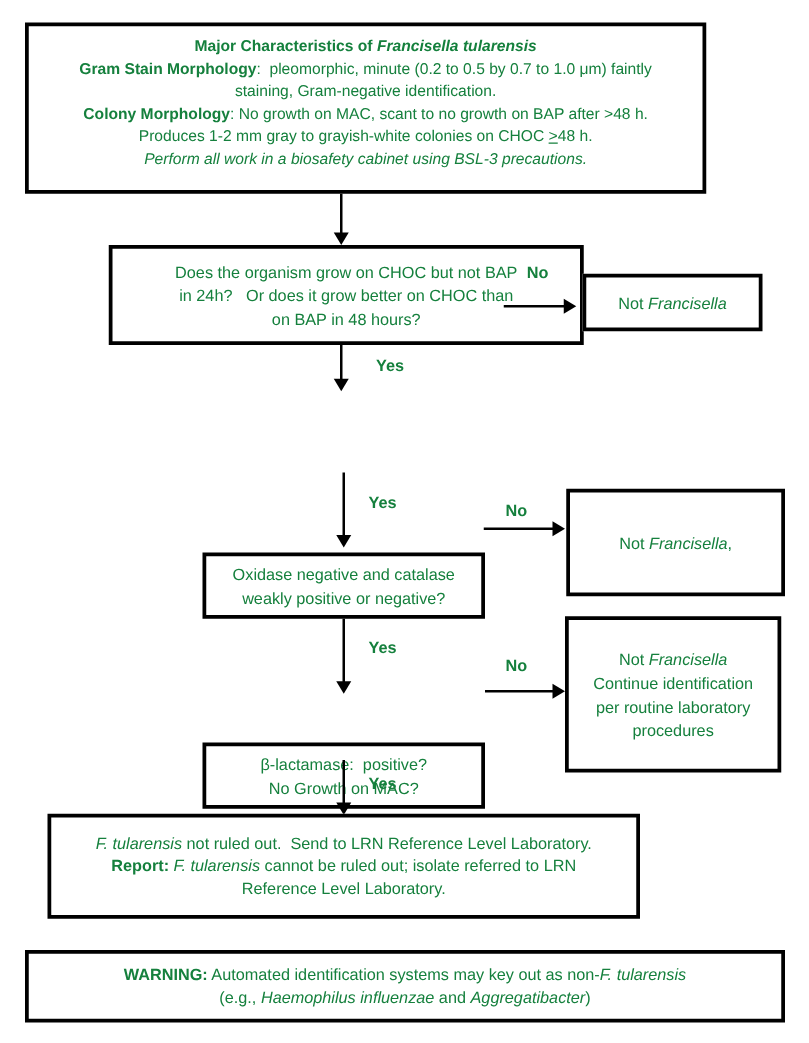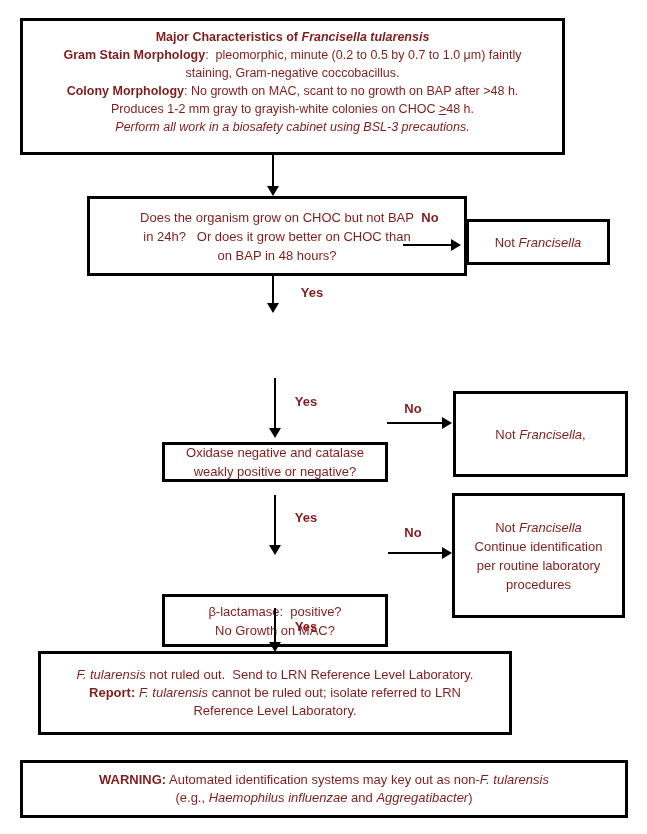--- a/index.html
+++ b/index.html
@@ -1,18 +1,18 @@
 <!DOCTYPE html>
 <html><head>
 <meta charset="utf-8">
 <style>
   html,body{margin:0;padding:0;background:#ffffff;}
   .canvas{
     position:relative;width:647px;height:834px;background:#ffffff;
-    font-family:"Liberation Sans", sans-serif;color:#7f1d1d;overflow:hidden;text-decoration:underline;
+    font-family:"Liberation Sans", sans-serif;color:#15803d;overflow:hidden;text-decoration:underline;
   }
   .fbox{
     position:absolute;border:3px solid #000;background:#fff;box-sizing:border-box;
     display:flex;flex-direction:column;justify-content:center;align-items:center;
     text-align:center;font-size:13px;line-height:19px;
   }
   .fbox.topalign{justify-content:flex-start;padding-top:7px;}
   .tline{white-space:pre-wrap;}
   .b{font-weight:bold;}
   .i{font-style:italic;}
@@ -29,21 +29,21 @@
     text-align:center;width:34px;}
 </style>
 </head>
 <body>
 
 <div class="canvas">
 
   <div class="fbox topalign" style="left:20px;top:18px;width:545px;height:137px;font-size:12.5px;line-height:18px;">
       <div class="tline"><span class="b">Major Characteristics of </span><span class="b i">Francisella tularensis</span></div>
       <div class="tline"><span class="b">Gram Stain Morphology</span><span>:  pleomorphic, minute (0.2 to 0.5 by 0.7 to 1.0 μm) faintly</span></div>
-      <div class="tline"><span>staining, Gram-negative coccobacillus.</span></div>
+      <div class="tline"><span>staining, Gram-negative identification.</span></div>
       <div class="tline"><span class="b">Colony Morphology</span><span>: No growth on MAC, scant to no growth on BAP after &gt;48 h.</span></div>
       <div class="tline"><span>Produces 1-2 mm gray to grayish-white colonies on CHOC </span><span class="u">&gt;</span><span>48 h.</span></div>
       <div class="tline"><span class="i">Perform all work in a biosafety cabinet using BSL-3 precautions.</span></div>
     </div>
 
   <div class="vline" style="left:272px;top:155px;height:33px;"></div>
   <div class="ah-down" style="left:267px;top:186px;"></div>
 
   <div class="fbox" style="left:87px;top:196px;width:380px;height:80px;">
       <div class="tline"><span>Does the organism grow on CHOC but not BAP</span></div>
@@ -67,21 +67,21 @@
   <div class="vline" style="left:274px;top:378px;height:53px;"></div>
   <div class="ah-down" style="left:269px;top:428px;"></div>
 
   <div class="lbl" style="left:396px;top:401px;">No</div>
   <div class="hline" style="left:387px;top:422px;width:56px;"></div>
   <div class="ah-right" style="left:442px;top:417px;"></div>
   <div class="fbox" style="left:453px;top:391px;width:175px;height:86px;">
       <div class="tline"><span>Not </span><span class="i">Francisella</span><span>,</span></div>
     </div>
 
-  <div class="fbox" style="left:162px;top:442px;width:226px;height:40px;">
+  <div class="fbox" style="left:162px;top:442px;width:226px;height:53px;">
       <div class="tline"><span>Oxidase negative and catalase</span></div>
       <div class="tline"><span>weakly positive or negative?</span></div>
     </div>
 
   <div class="lbl" style="left:289px;top:510px;">Yes</div>
   <div class="vline" style="left:274px;top:495px;height:52px;"></div>
   <div class="ah-down" style="left:269px;top:545px;"></div>
 
   <div class="lbl" style="left:396px;top:525px;">No</div>
   <div class="hline" style="left:388px;top:552px;width:55px;"></div>

